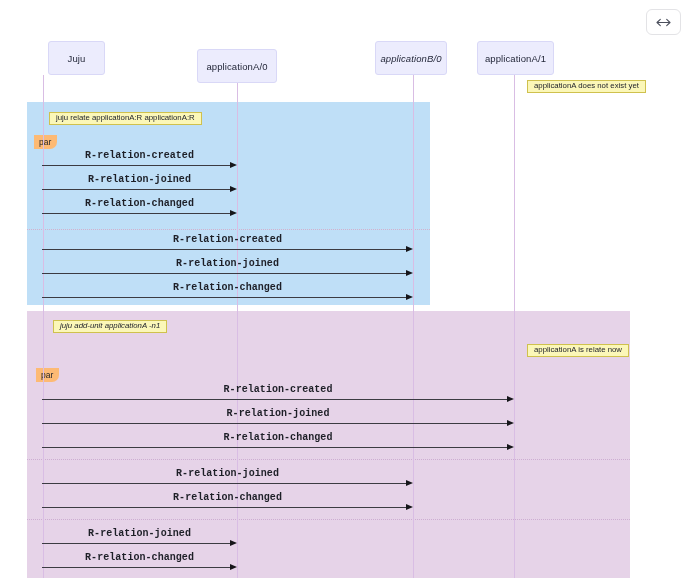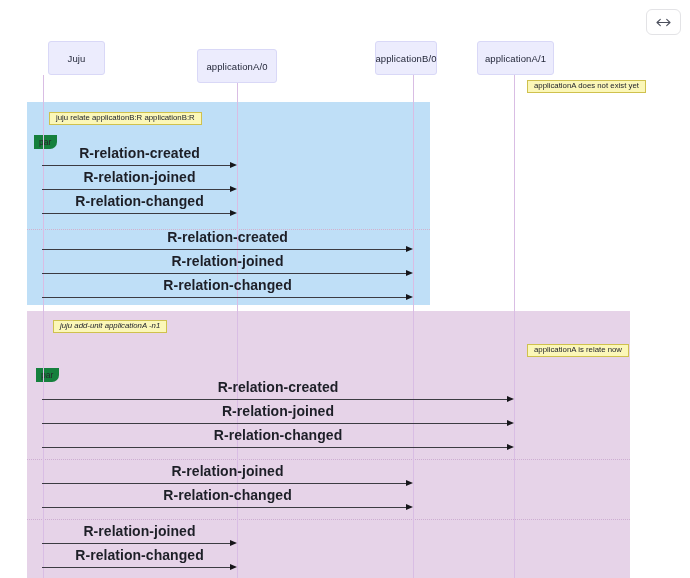--- a/index.html
+++ b/index.html
@@ -62,21 +62,21 @@
     height: 0;
     border-top: 1px dotted #c9a7cf;
     opacity: .85;
   }
   .frag.blue .frag-sep { border-top: 1px dotted #d6a9c6; }
 
   .par-label {
     position: absolute;
     height: 14px;
     padding: 0 6px 0 5px;
-    background: #15803d;
+    background: #fdba74;
     border-bottom-right-radius: 7px;
     font-size: 8.5px;
     color: #26262b;
     display: flex; align-items: center;
   }
 
   
   .note {
     position: absolute;
     background: #fbf7b8;
@@ -102,24 +102,25 @@
     width: 0; height: 0;
     border-top: 3.5px solid transparent;
     border-bottom: 3.5px solid transparent;
     border-left: 7px solid #16161a;
   }
   .msg-label {
     position: absolute;
     bottom: 4px;
     left: 0; right: 0;
     text-align: center;
-    font-size: 14px;
+    font-size: 10px;
     font-weight: bold;
     color: #1d1f27;
     letter-spacing: .05px;
+    font-family: Liberation Mono, monospace;
   }
 </style>
 </head>
 <body>
 
 <div id="canvas">
 
   <div class="tool-btn">
     <span>
       <svg width="15" height="11" viewBox="0 0 15 11" aria-hidden="true">
@@ -147,21 +148,21 @@
       <div class="lifeline" style="left: 514px; top: 75px; height: 503px;"></div>
     </div>
 
   <div id="participants">
       <div class="participant" style="left: 5px; top: 41px; width: 57px; margin-left: 43px;">
         <span>Juju</span>
       </div>
       <div class="participant" style="left: 197px; top: 41px; width: 80px; margin-top: 8px;">
         <span>applicationA/0</span>
       </div>
-      <div class="participant" style="left: 375px; top: 41px; width: 62px;">
+      <div class="participant" style="left: 375px; top: 41px; width: 72px; font-style: italic;">
         <span>applicationB/0</span>
       </div>
       <div class="participant" style="left: 477px; top: 41px; width: 77px;">
         <span>applicationA/1</span>
       </div>
     </div>
 
   <div id="messages">
       <div class="msg" style="left: 42px; top: 165px; width: 195px;">
         <div class="msg-line"></div>
@@ -225,18 +226,18 @@
       </div>
       <div class="msg" style="left: 42px; top: 567px; width: 195px;">
         <div class="msg-line"></div>
         <div class="msg-head"></div>
         <div class="msg-label">R-relation-changed</div>
       </div>
     </div>
 
   <div id="notes">
       <div class="note" style="left: 527px; top: 80px;">applicationA does not exist yet</div>
-      <div class="note" style="left: 49px; top: 112px;">juju relate applicationB:R applicationB:R</div>
+      <div class="note" style="left: 49px; top: 112px;">juju relate applicationA:R applicationA:R</div>
       <div class="note" style="left: 53px; top: 320px; font-style: italic;">juju add-unit applicationA -n1</div>
       <div class="note" style="left: 527px; top: 344px;">applicationA is relate now</div>
     </div>
 
 </div>
 
 </body></html>

